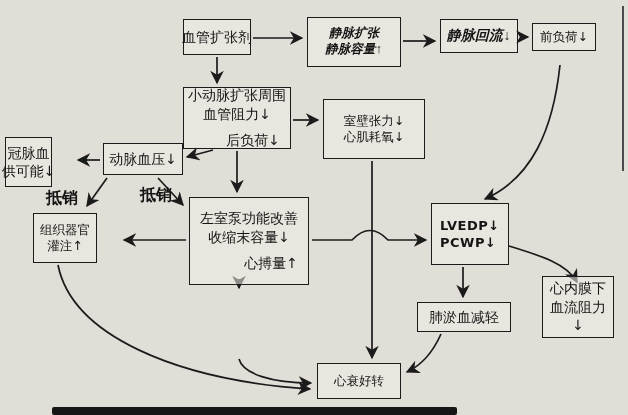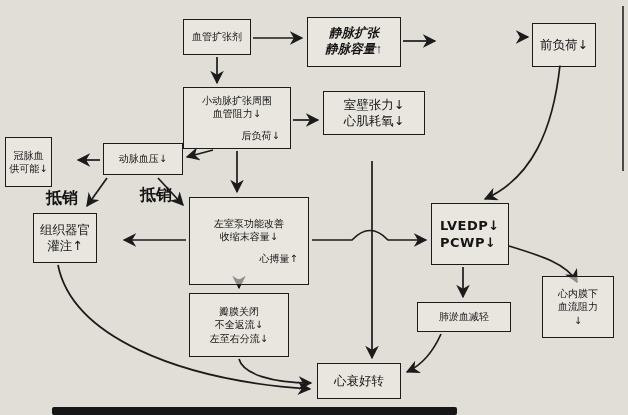--- a/index.html
+++ b/index.html
@@ -6,21 +6,21 @@
   .stage{
     position:relative;width:628px;height:415px;overflow:hidden;
     background:#e0ded7;
     font-family:"DejaVu Sans","Liberation Sans",sans-serif;
     color:#141414;
   }
   .box{
     position:absolute;box-sizing:border-box;
     border:1.6px solid #1b1b1b;background:rgba(238,236,230,.55);
     display:flex;flex-direction:column;justify-content:center;align-items:center;
-    font-size:10px;line-height:1.32;text-align:center;
+    font-size:14px;line-height:1.32;text-align:center;
   }
   .box span{display:block;white-space:nowrap;}
   .bi{font-weight:bold;font-style:italic;font-family:Liberation Mono, monospace;}
   .big{font-size:12.5px;}
   .right-indent{align-self:flex-end;padding-right:10px;margin-top:8px;}
   .lvedp{font-size:13px;letter-spacing:.5px;font-weight:bold;align-items:flex-start;padding-left:8px;justify-content:center;}
   .floating-label{position:absolute;font-size:16px;font-weight:bold;}
   svg.arrows{position:absolute;left:0;top:0;pointer-events:none;}
   .scan-band{position:absolute;background:#161616;border-radius:2px;}
   .scan-edge{position:absolute;background:#4a4a4a;}
@@ -62,32 +62,35 @@
 
   <div class="box" style="left:183px;top:19px;width:68px;height:36px">
     <span>血管扩张剂</span>
   </div>
 
   <div class="box bi big" style="left:307px;top:17px;width:94px;height:50px">
     <span>静脉扩张</span>
     <span>静脉容量↑</span>
   </div>
 
+  <div class="box bi" style="left:440px;top:19px;width:78px;height:34px">
+    <span>静脉回流↓</span>
+  </div>
 
-  <div class="box big" style="left:532px;top:23px;width:64px;height:44px">
+  <div class="box big" style="left:532px;top:23px;width:64px;height:28px">
     <span>前负荷↓</span>
   </div>
 
   <div class="box" style="left:183px;top:87px;width:108px;height:62px">
     <span>小动脉扩张周围</span>
     <span>血管阻力↓</span>
     <span class="right-indent">后负荷↓</span>
   </div>
 
-  <div class="box big" style="left:323px;top:91px;width:102px;height:44px">
+  <div class="box big" style="left:323px;top:99px;width:102px;height:60px">
     <span>室壁张力↓</span>
     <span>心肌耗氧↓</span>
   </div>
 
   <div class="box" style="left:103px;top:143px;width:80px;height:32px">
     <span>动脉血压↓</span>
   </div>
 
   <div class="box" style="left:5px;top:137px;width:47px;height:50px">
     <span>冠脉血</span>
@@ -103,25 +106,20 @@
     <span>左室泵功能改善</span>
     <span>收缩末容量↓</span>
     <span class="right-indent">心搏量↑</span>
   </div>
 
   <div class="box lvedp" style="left:431px;top:203px;width:78px;height:62px">
     <span>LVEDP↓</span>
     <span>PCWP↓</span>
   </div>
 
-  <div class="box" style="left:189px;top:293px;width:100px;height:64px">
-    <span>瓣膜关闭</span>
-    <span>不全返流↓</span>
-    <span>左至右分流↓</span>
-  </div>
 
   <div class="box" style="left:417px;top:302px;width:94px;height:30px">
     <span>肺淤血减轻</span>
   </div>
 
   <div class="box" style="left:542px;top:276px;width:72px;height:62px">
     <span>心内膜下</span>
     <span>血流阻力</span>
     <span>↓</span>
   </div>

